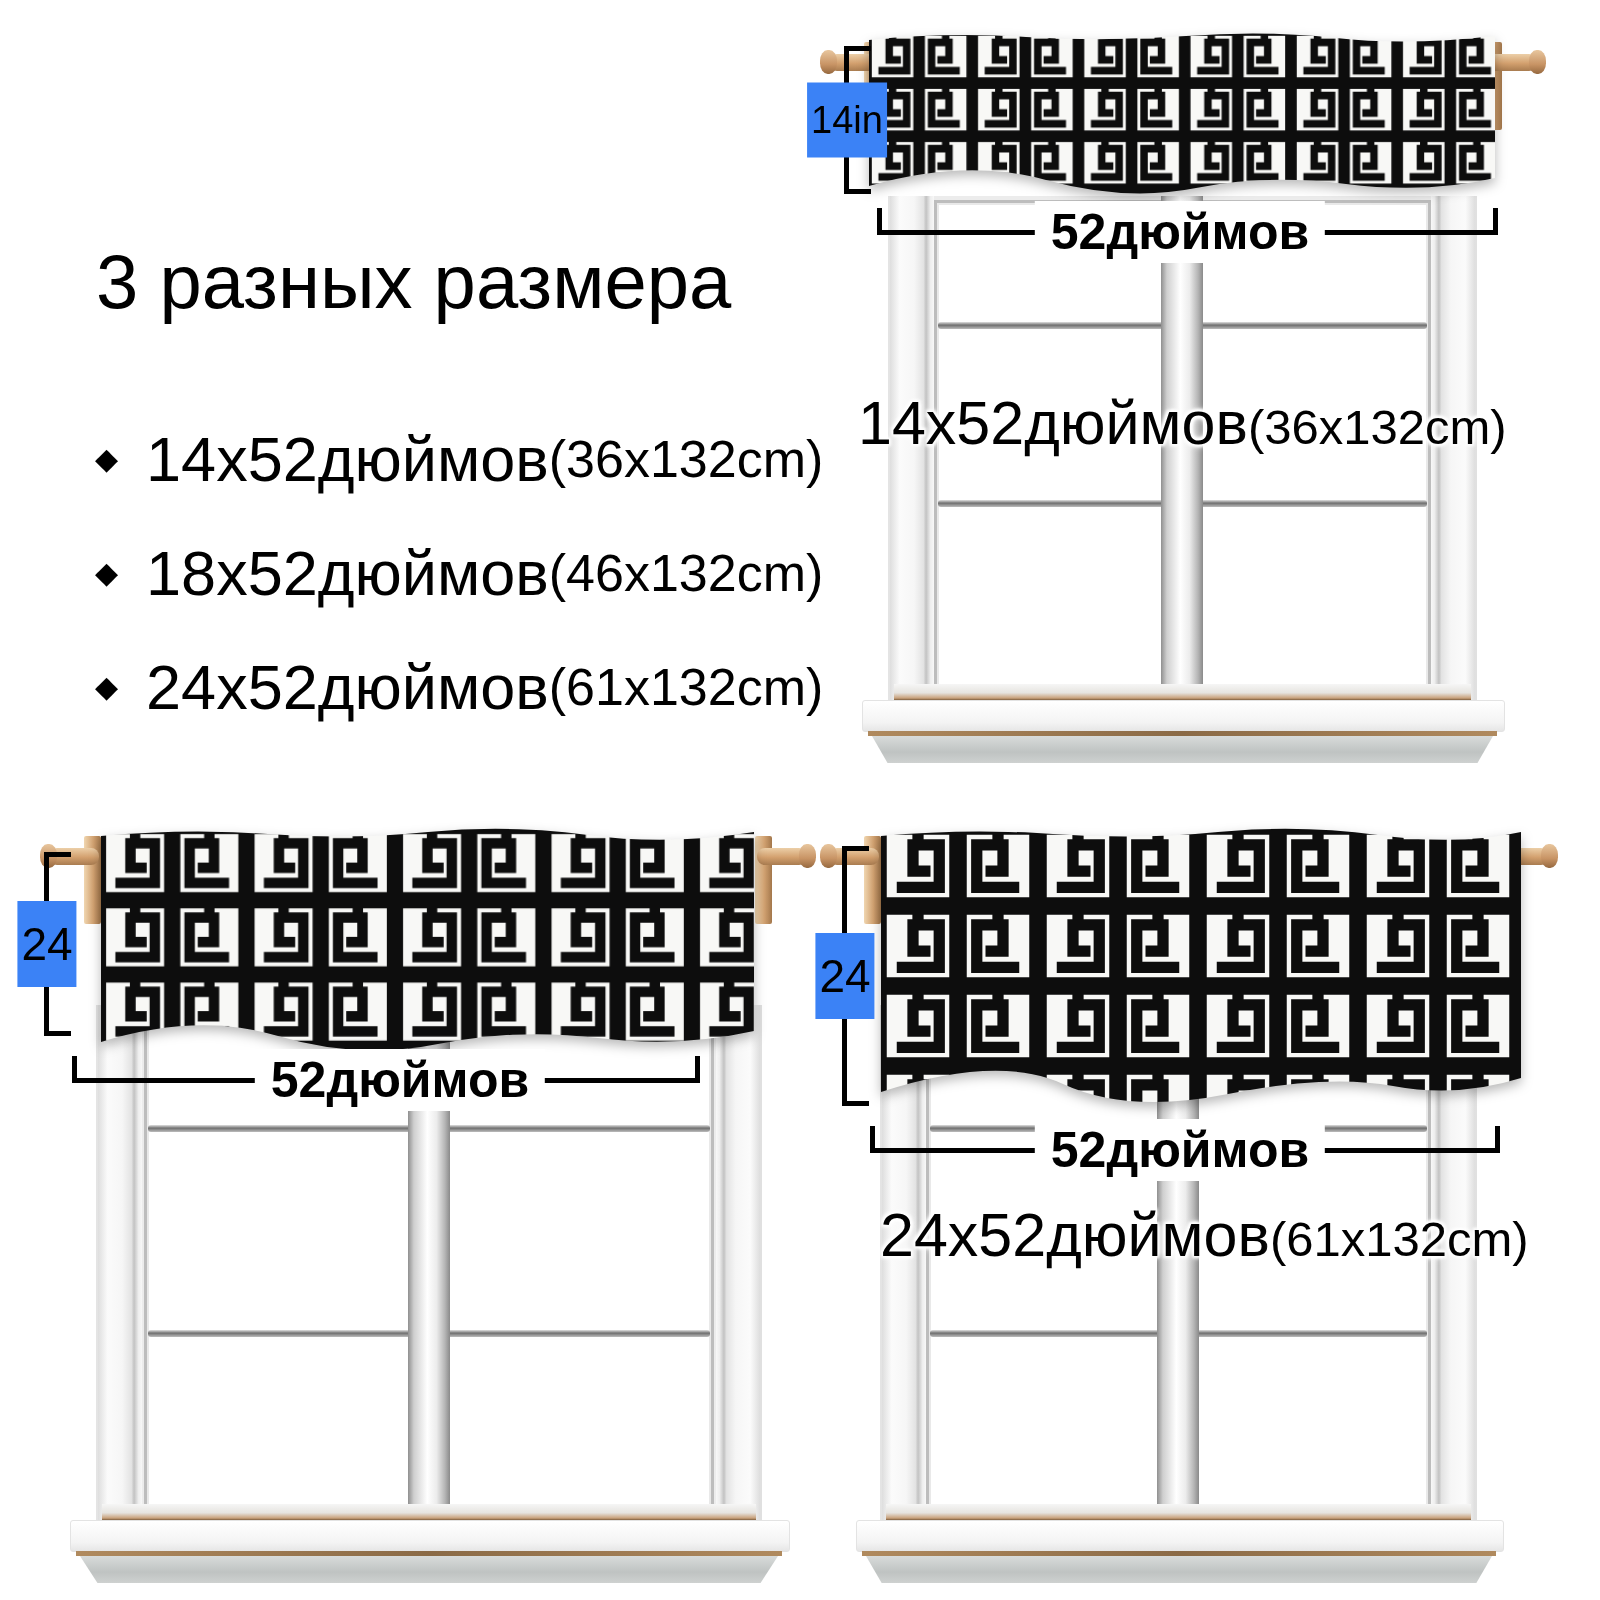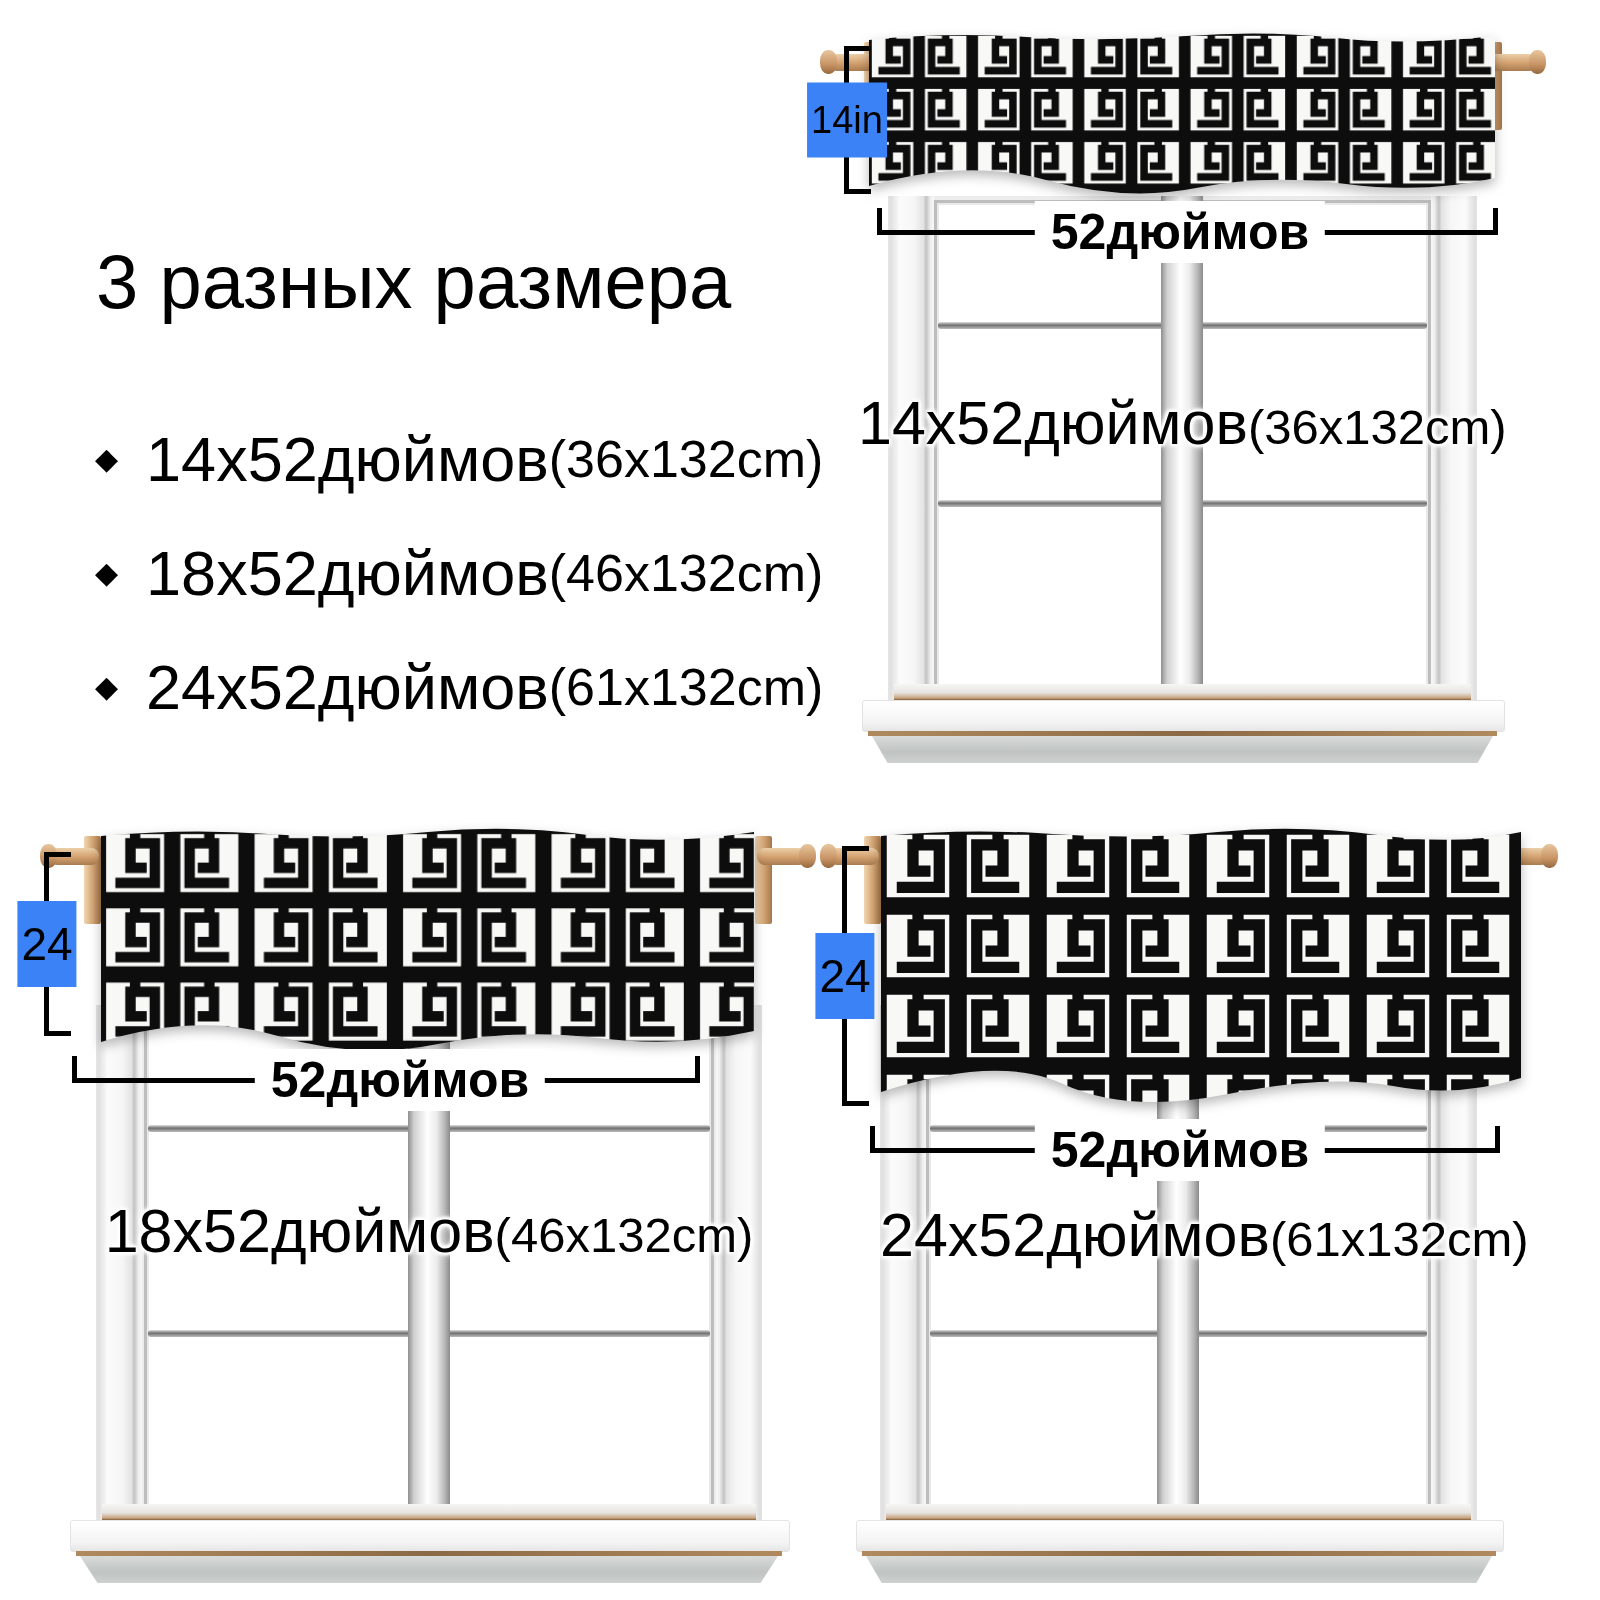--- a/index.html
+++ b/index.html
@@ -197,23 +197,20 @@
     <div class="vlabel big">24</div>
   </div>
 
   <div class="hbracket" style="left:72px;top:1056px;width:628px;">
     <div class="hline"></div>
     <div class="htick l"></div>
     <div class="htick r"></div>
     <div class="hlabel" style="left:328px;">52дюймов</div>
   </div>
 
-  <div class="win-label" style="left:96px;top:1196px;width:666px;">
-    <span class="main">18x52дюймов</span><span class="cm">(46x132cm)</span>
-  </div>
 
   <div class="window" style="left:880px;top:1005px;width:597px;height:515px;">
     <div class="glass" style="left:42px;right:42px;"></div>
     <div class="bar" style="top:120px;left:50px;right:50px;"></div>
     <div class="bar" style="top:325px;left:50px;right:50px;"></div>
     <div class="mullion" style="left:277px;"></div>
     <div class="jamb jamb-l"></div>
     <div class="jamb jamb-r"></div>
     <div class="bottomrail"></div>
     <div class="sill-white" style="left:-24px;top:515px;width:646px;"></div>

